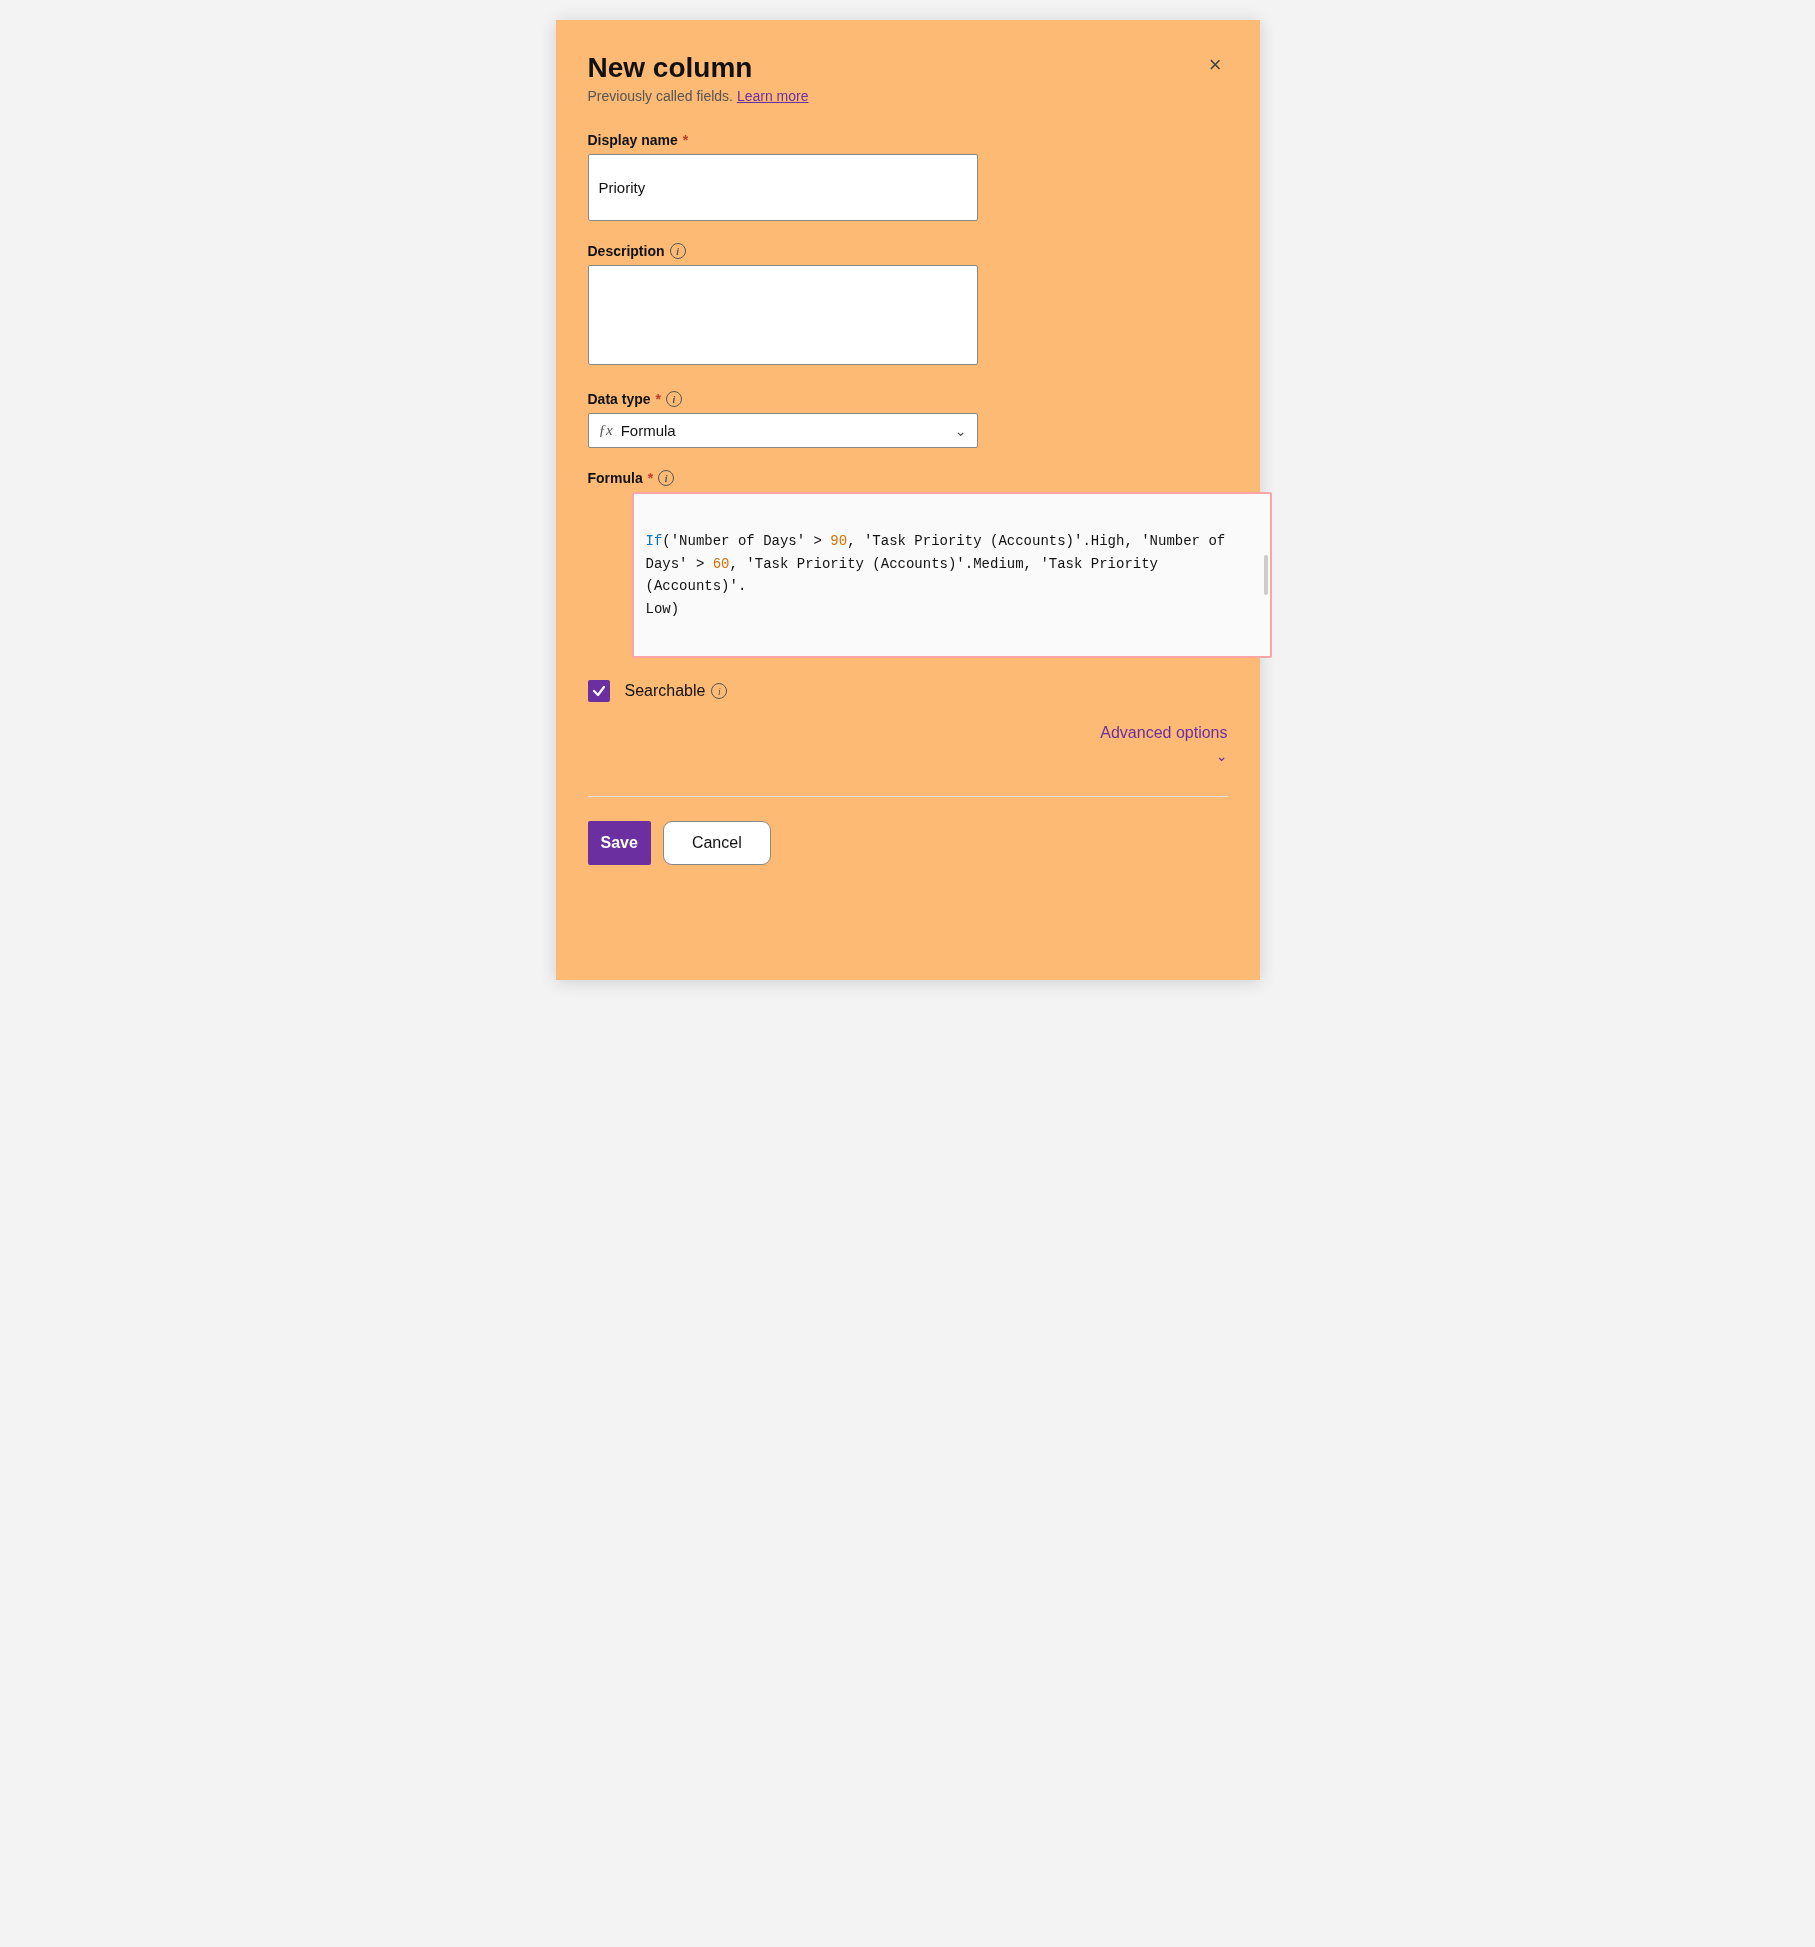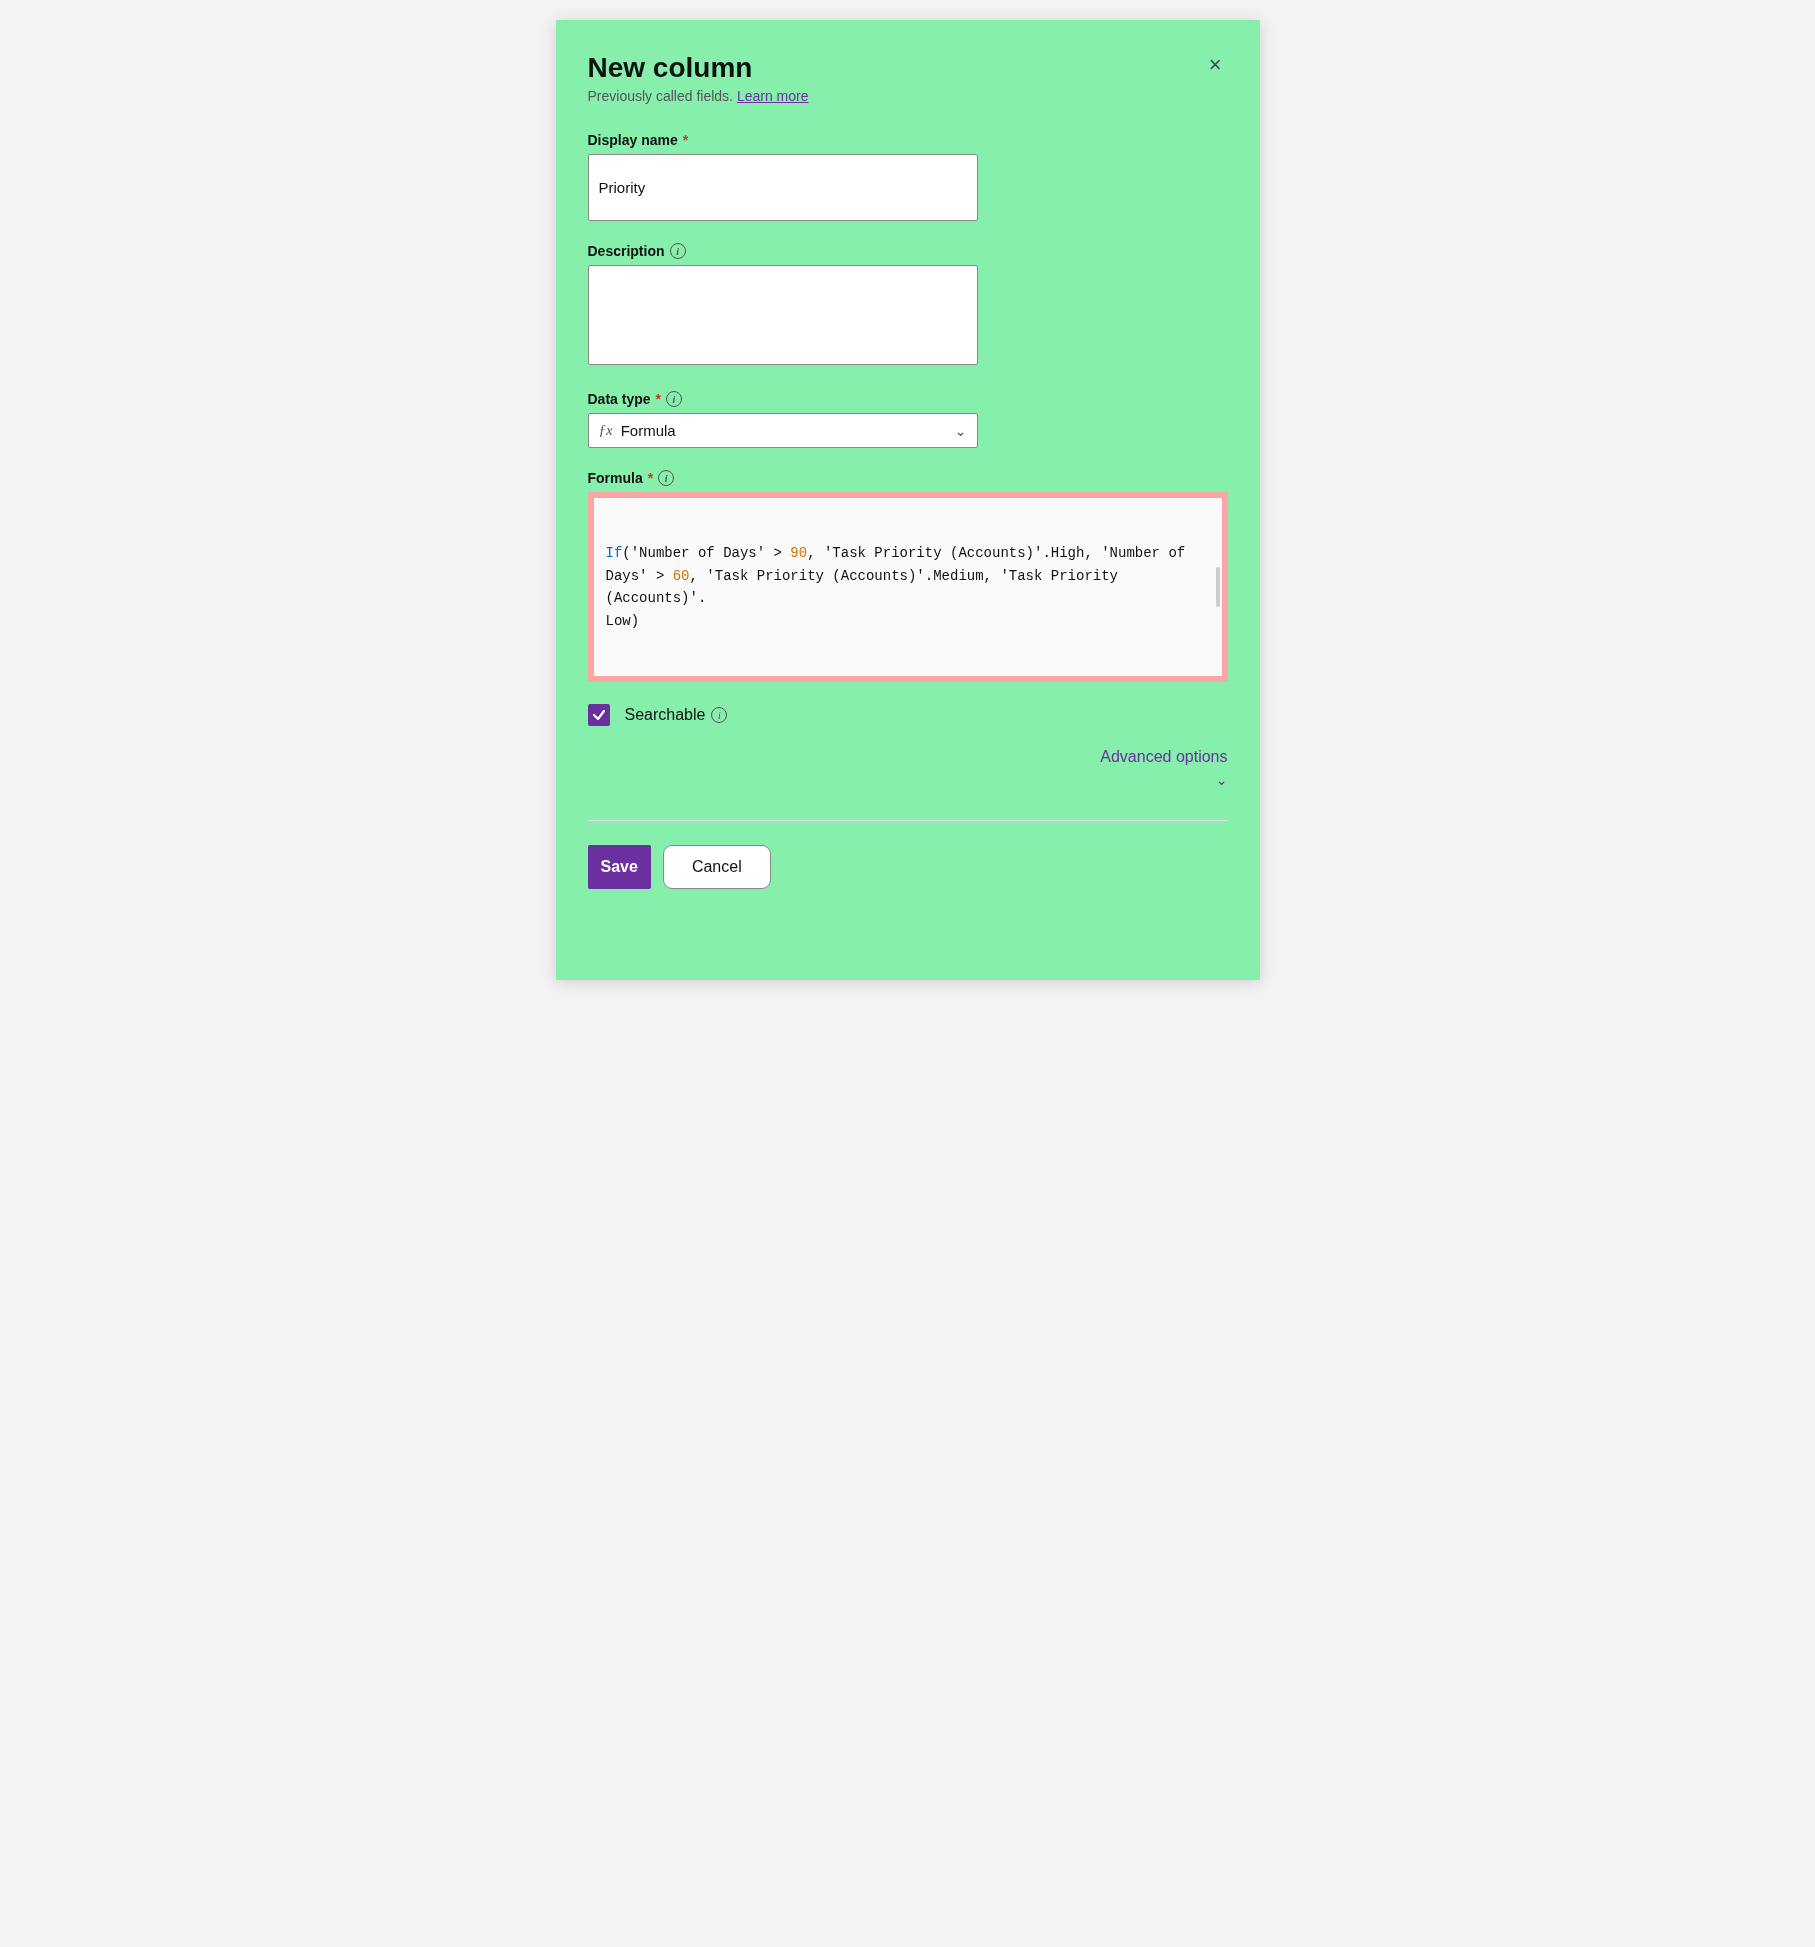--- a/index.html
+++ b/index.html
@@ -12,21 +12,21 @@
       font-family: 'Segoe UI', -apple-system, BlinkMacSystemFont, sans-serif;
       background: #f3f3f3;
       display: flex;
       justify-content: center;
       align-items: flex-start;
       min-height: 100vh;
       padding: 20px;
     }
 
     .dialog {
-      background: #86efac;
+      background: #fdba74;
       width: 704px;
       min-height: 960px;
       padding: 32px 32px 32px 32px;
       position: relative;
       box-shadow: 0 2px 16px rgba(0,0,0,0.15);
     }
 
     .dialog-header {
       display: flex;
       justify-content: space-between;
@@ -151,30 +151,31 @@
       flex: 1;
     }
 
     .select-display .chevron {
       font-size: 14px;
       color: #555;
     }
 
     .formula-box {
       width: 100%;
-      border: 6px solid #fca5a5;
+      border: 2px solid #fca5a5;
       border-radius: 2px;
       background: #fafafa;
-      padding: 22px 12px;
+      padding: 14px 12px;
       font-family: 'Courier New', Consolas, monospace;
       font-size: 14px;
       line-height: 1.6;
       min-height: 160px;
       overflow-x: hidden;
       position: relative;
+      margin-left: 44px;
     }
 
     .formula-content {
       white-space: pre-wrap;
       word-break: break-word;
     }
 
     .f-blue { color: #0070c0; }
     .f-orange { color: #d86f00; }
     .f-black { color: #111; }

